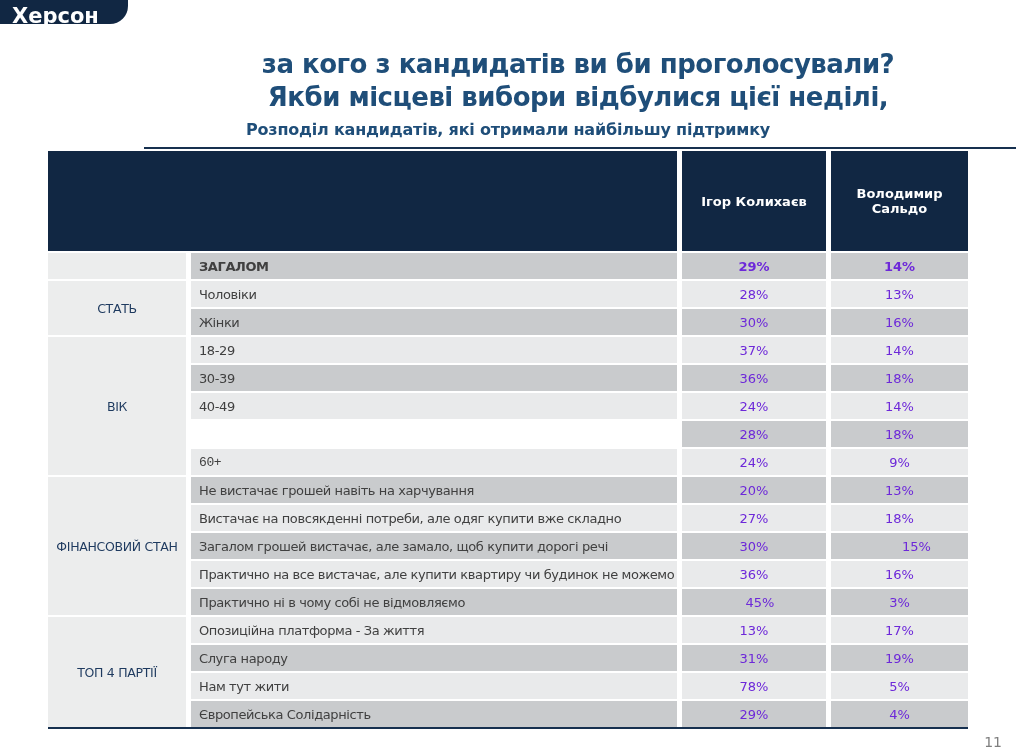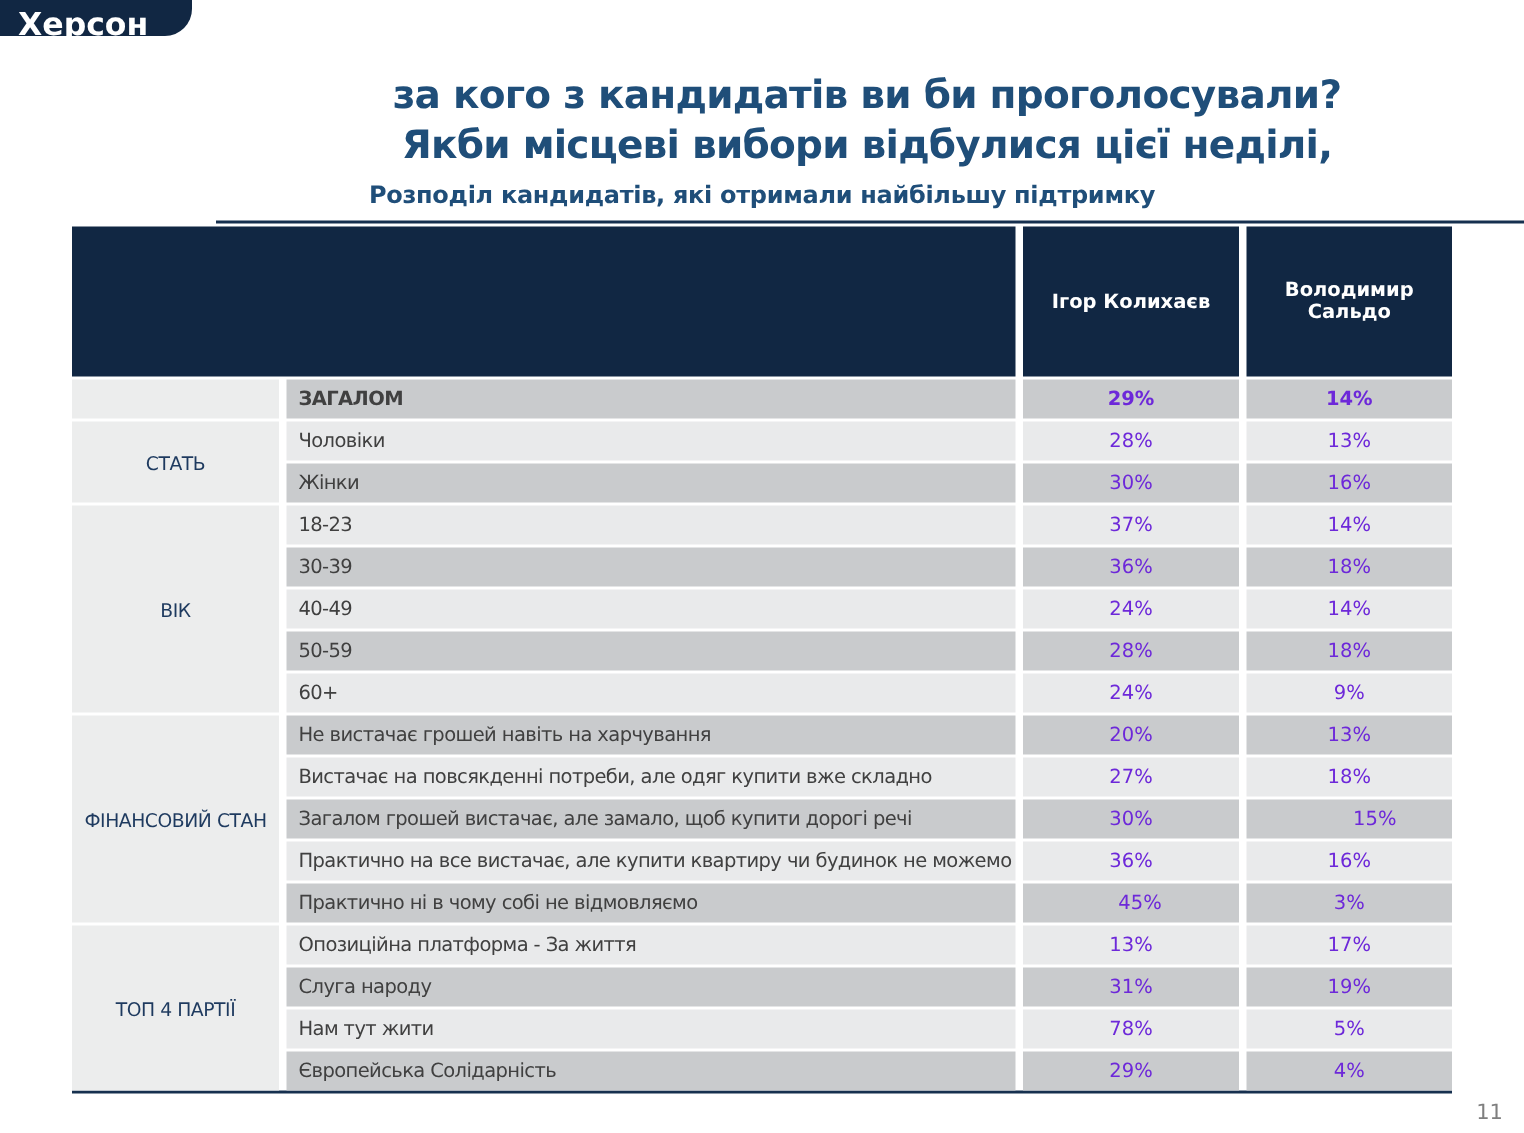--- a/index.html
+++ b/index.html
@@ -72,33 +72,32 @@
       <div class="cat" style="grid-row: 15 / span 4;">ТОП 4 ПАРТІЇ</div>
       <div class="lbl gray bold" style="grid-row: 2;">ЗАГАЛОМ</div>
       <div class="val gray bold" style="grid-area: 2 / 3;">29%</div>
       <div class="val gray bold" style="grid-area: 2 / 4;">14%</div>
       <div class="lbl light" style="grid-row: 3;">Чоловіки</div>
       <div class="val light" style="grid-area: 3 / 3;">28%</div>
       <div class="val light" style="grid-area: 3 / 4;">13%</div>
       <div class="lbl gray" style="grid-row: 4;">Жінки</div>
       <div class="val gray" style="grid-area: 4 / 3;">30%</div>
       <div class="val gray" style="grid-area: 4 / 4;">16%</div>
-      <div class="lbl light" style="grid-row: 5;">18-23</div>
+      <div class="lbl light" style="grid-row: 5;">18-29</div>
       <div class="val light" style="grid-area: 5 / 3;">37%</div>
       <div class="val light" style="grid-area: 5 / 4;">14%</div>
       <div class="lbl gray" style="grid-row: 6;">30-39</div>
       <div class="val gray" style="grid-area: 6 / 3;">36%</div>
       <div class="val gray" style="grid-area: 6 / 4;">18%</div>
       <div class="lbl light" style="grid-row: 7;">40-49</div>
       <div class="val light" style="grid-area: 7 / 3;">24%</div>
       <div class="val light" style="grid-area: 7 / 4;">14%</div>
-      <div class="lbl gray" style="grid-row: 8;">50-59</div>
       <div class="val gray" style="grid-area: 8 / 3;">28%</div>
       <div class="val gray" style="grid-area: 8 / 4;">18%</div>
-      <div class="lbl light" style="grid-row: 9;">60+</div>
+      <div class="lbl light" style="grid-row: 9; font-family: Liberation Mono, monospace;">60+</div>
       <div class="val light" style="grid-area: 9 / 3;">24%</div>
       <div class="val light" style="grid-area: 9 / 4;">9%</div>
       <div class="lbl gray" style="grid-row: 10;">Не вистачає грошей навіть на харчування</div>
       <div class="val gray" style="grid-area: 10 / 3;">20%</div>
       <div class="val gray" style="grid-area: 10 / 4;">13%</div>
       <div class="lbl light" style="grid-row: 11;">Вистачає на повсякденні потреби, але одяг купити вже складно</div>
       <div class="val light" style="grid-area: 11 / 3;">27%</div>
       <div class="val light" style="grid-area: 11 / 4;">18%</div>
       <div class="lbl gray" style="grid-row: 12;">Загалом грошей вистачає, але замало, щоб купити дорогі речі</div>
       <div class="val gray" style="grid-area: 12 / 3;">30%</div>

